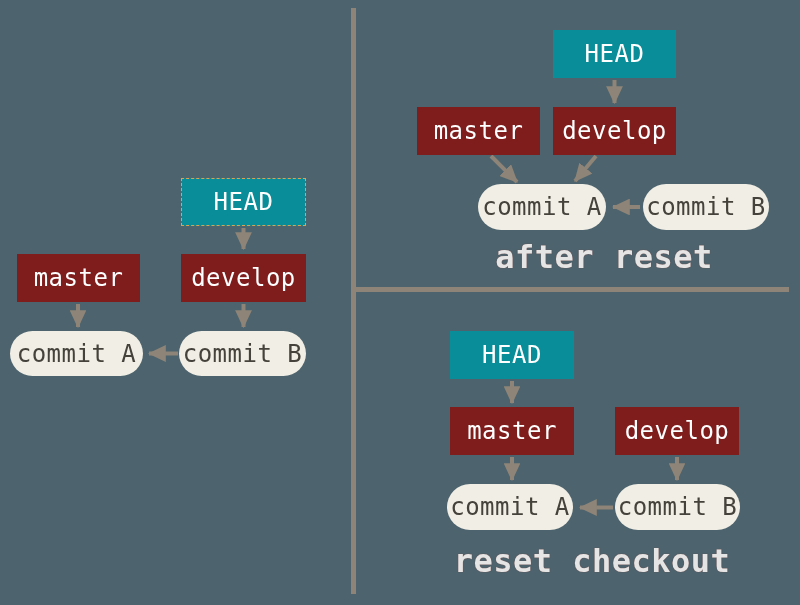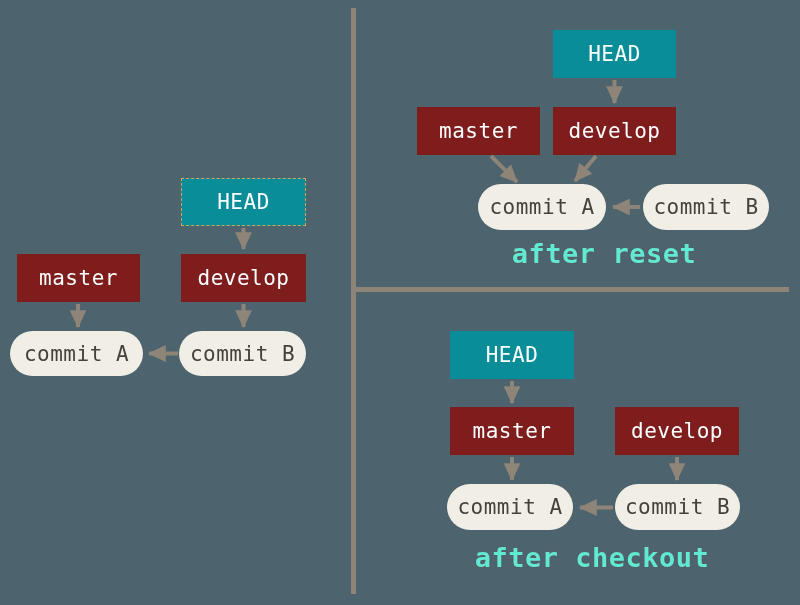--- a/index.html
+++ b/index.html
@@ -13,42 +13,42 @@
     height: 605px;
     background: #4d636d;
     overflow: hidden;
     font-family: "DejaVu Sans Mono", "Liberation Mono", monospace;
   }
   .box {
     position: absolute;
     display: flex;
     align-items: center;
     justify-content: center;
-    font-size: 21px;
+    font-size: 24px;
     letter-spacing: 0.5px;
     color: #ffffff;
     box-sizing: border-box;
   }
   .head-box { background: #098e99; }
   .head-box.dashed { outline: 1px dashed #e0a050; outline-offset: -1px; }
   .branch-box { background: #7f1d1d; }
   .commit-node {
     background: #f0eee5;
     color: #45423b;
     border-radius: 23px;
     text-align: center;
   }
   .caption {
     position: absolute;
     transform: translateX(-50%);
-    font-size: 27px;
+    font-size: 32px;
     font-weight: bold;
     letter-spacing: 0.5px;
     white-space: nowrap;
-    color: #5eead4;
+    color: #e5e5e5;
     text-shadow: 0 0 1px rgba(180,40,20,0.5);
   }
   .divider {
     position: absolute;
     background: #8e8477;
   }
   #arrow-layer {
     position: absolute;
     left: 0; top: 0;
     pointer-events: none;
@@ -130,15 +130,15 @@
   </div>
   <div class="box branch-box" style="left:615px; top:407px; width:124px; height:48px;">
     <span>develop</span>
   </div>
   <div class="box commit-node" style="left:447px; top:484px; width:126px; height:46px;">
     <span>commit A</span>
   </div>
   <div class="box commit-node" style="left:615px; top:484px; width:125px; height:46px;">
     <span>commit B</span>
   </div>
-  <div class="caption" style="left:592px; top:542px;">after checkout</div>
+  <div class="caption" style="left:592px; top:542px;">reset checkout</div>
 
 </div>
 
 </body></html>

